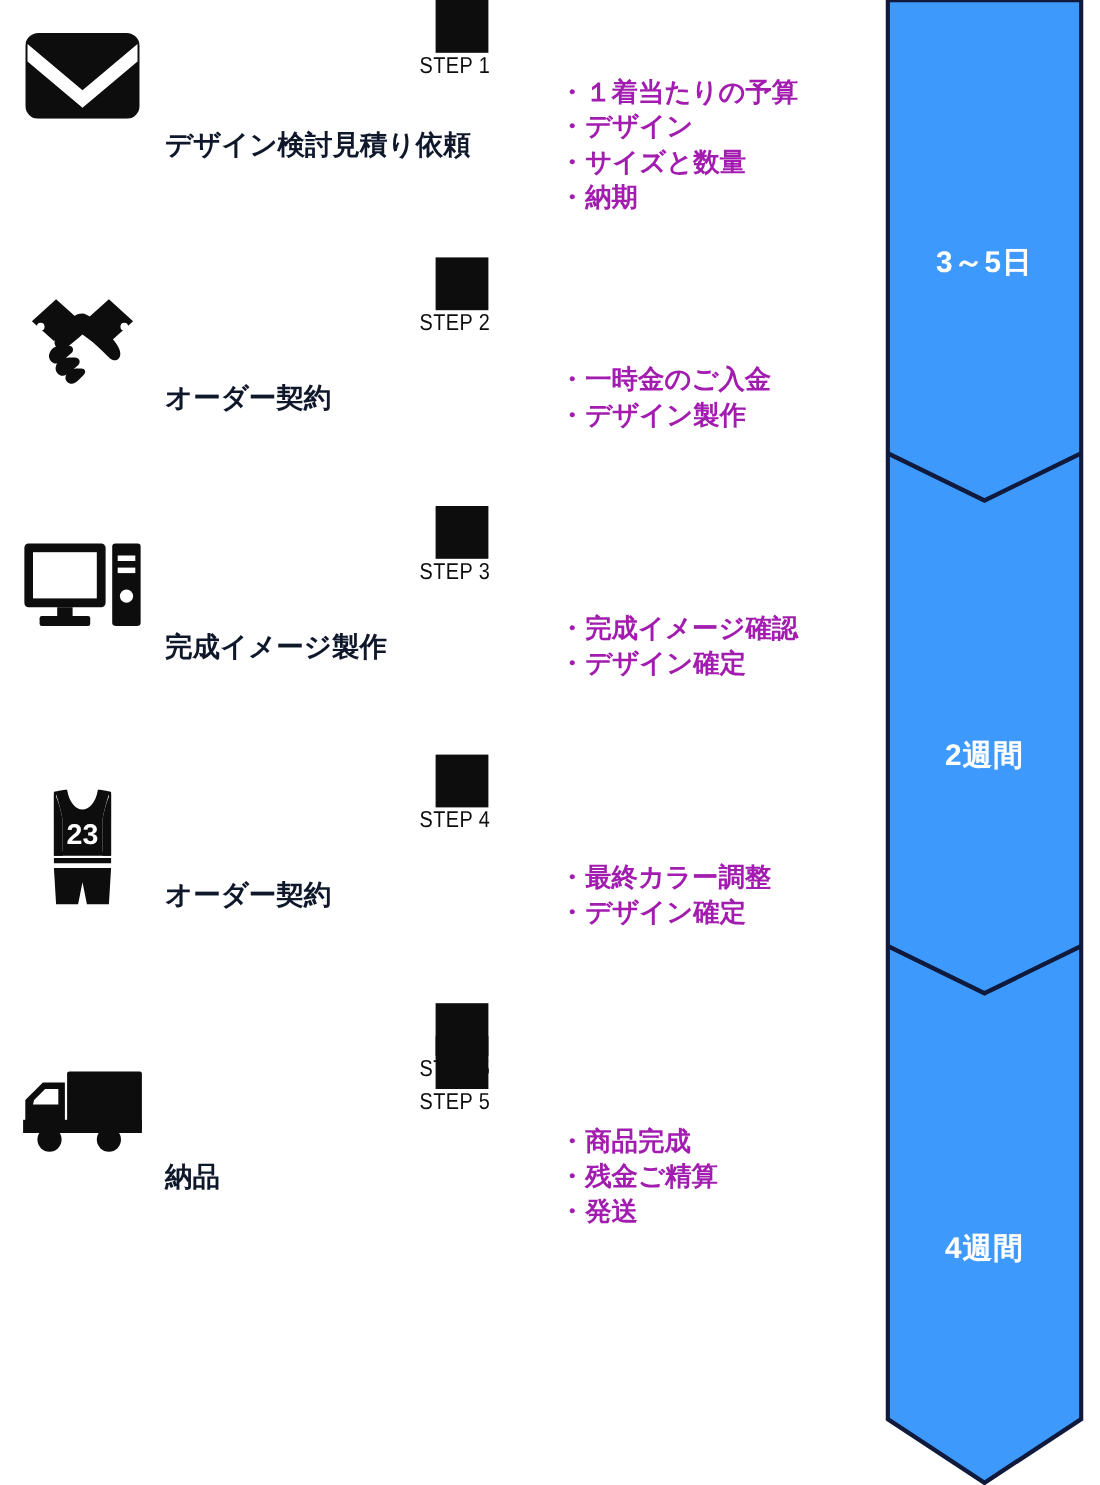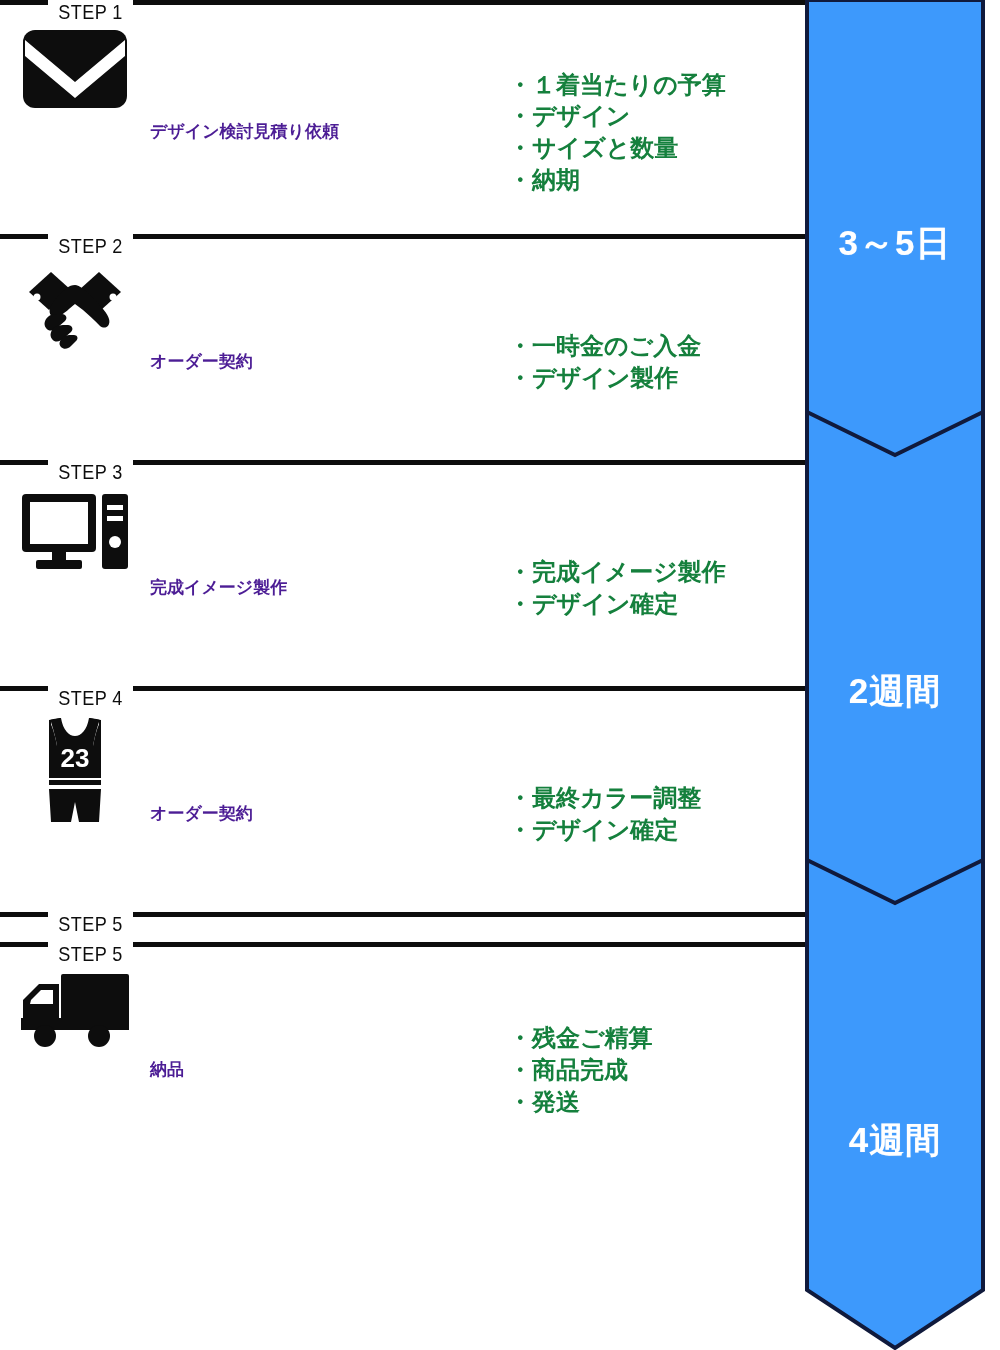--- a/index.html
+++ b/index.html
@@ -17,22 +17,23 @@
   .steps-column{
     position:absolute;left:0;top:0;
     width:805px;height:1350px;
   }
   .step-block{position:relative;width:805px;}
 
   
   .step-rule{
     position:relative;
     height:30px;
-    display:flex;
+    display:flex;align-items:center;
     width:840px;
+    flex-direction:column;
   }
   .rule-dash{
     height:5px;background:#0d0d0d;
     width:48px;flex:0 0 48px;
   }
   .step-tag{
     flex:0 0 auto;
     padding:0 12px;
     font-size:21px;
     font-weight:400;
@@ -56,55 +57,55 @@
     height:196px;
   }
   .icon-cell{
     flex:0 0 150px;
     display:flex;align-items:flex-start;justify-content:center;
     height:100%;
   }
   .icon-cell svg{display:block;}
   .title-cell{
     flex:0 0 350px;
-    font-size:17px;
+    font-size:25px;
     font-weight:700;
-    color:#4c1d95;
+    color:#0f172a;
     letter-spacing:0px;
     line-height:1.2;
   }
   .bullets-cell{
     flex:1 1 auto;
     padding-left:8px;
   }
   .bullet-line{
     font-size:24px;
     font-weight:700;
-    color:#15803d;
+    color:#a21caf;
     line-height:1.32;
     white-space:nowrap;
   }
 
   
   .h-a{height:204px;}
   .h-b{height:196px;}
 
   
   .ribbon{
     position:absolute;
     left:805px;top:0;
     width:180px;height:1350px;
   }
   .ribbon svg{display:block;}
   .ribbon-label{
     position:absolute;
     left:0;width:180px;
     text-align:center;
     color:#ffffff;
-    font-size:35px;
+    font-size:27px;
     font-weight:700;
     letter-spacing:1px;
     text-shadow:0 0 1px rgba(255,255,255,.35);
     pointer-events:none;
   }
   .lab-1{top:220px;}
   .lab-2{top:668px;}
   .lab-3{top:1117px;}
 </style>
 </head>
@@ -182,21 +183,21 @@
               <rect x="14" y="70" width="46" height="9" rx="2" ry="2"></rect>
               <rect x="80" y="4" width="26" height="75" rx="3" ry="3"></rect>
               <rect x="85" y="15" width="16" height="5" fill="#ffffff"></rect>
               <rect x="85" y="26" width="16" height="5" fill="#ffffff"></rect>
               <circle cx="93" cy="52" r="6" fill="#ffffff"></circle>
             </g>
           </svg>
         </div>
         <div class="title-cell">完成イメージ製作</div>
         <div class="bullets-cell">
-          <div class="bullet-line">・完成イメージ製作</div>
+          <div class="bullet-line">・完成イメージ確認</div>
           <div class="bullet-line">・デザイン確定</div>
         </div>
       </div>
     </div>
 
     <div class="step-block">
       <div class="step-rule">
         <div class="rule-dash"></div>
         <div class="step-tag">STEP 4</div>
         <div class="rule-line"></div>
@@ -247,22 +248,22 @@
               <path d="M4 28 L20 12 L40 12 L40 56 L4 56 Z"></path>
               <path d="M12 28 L22 18 L34 18 L34 32 L11 32 Z" fill="#ffffff"></path>
               <rect x="2" y="46" width="108" height="12"></rect>
               <ellipse cx="26" cy="64" rx="11" ry="11"></ellipse>
               <ellipse cx="80" cy="64" rx="11" ry="11"></ellipse>
             </g>
           </svg>
         </div>
         <div class="title-cell">納品</div>
         <div class="bullets-cell">
+          <div class="bullet-line">・商品完成</div>
           <div class="bullet-line">・残金ご精算</div>
-          <div class="bullet-line">・商品完成</div>
           <div class="bullet-line">・発送</div>
         </div>
       </div>
     </div>
 
   </div>
 
   <div class="ribbon">
     <svg width="180" height="1350" viewBox="0 0 180 1350" aria-hidden="true">
 

